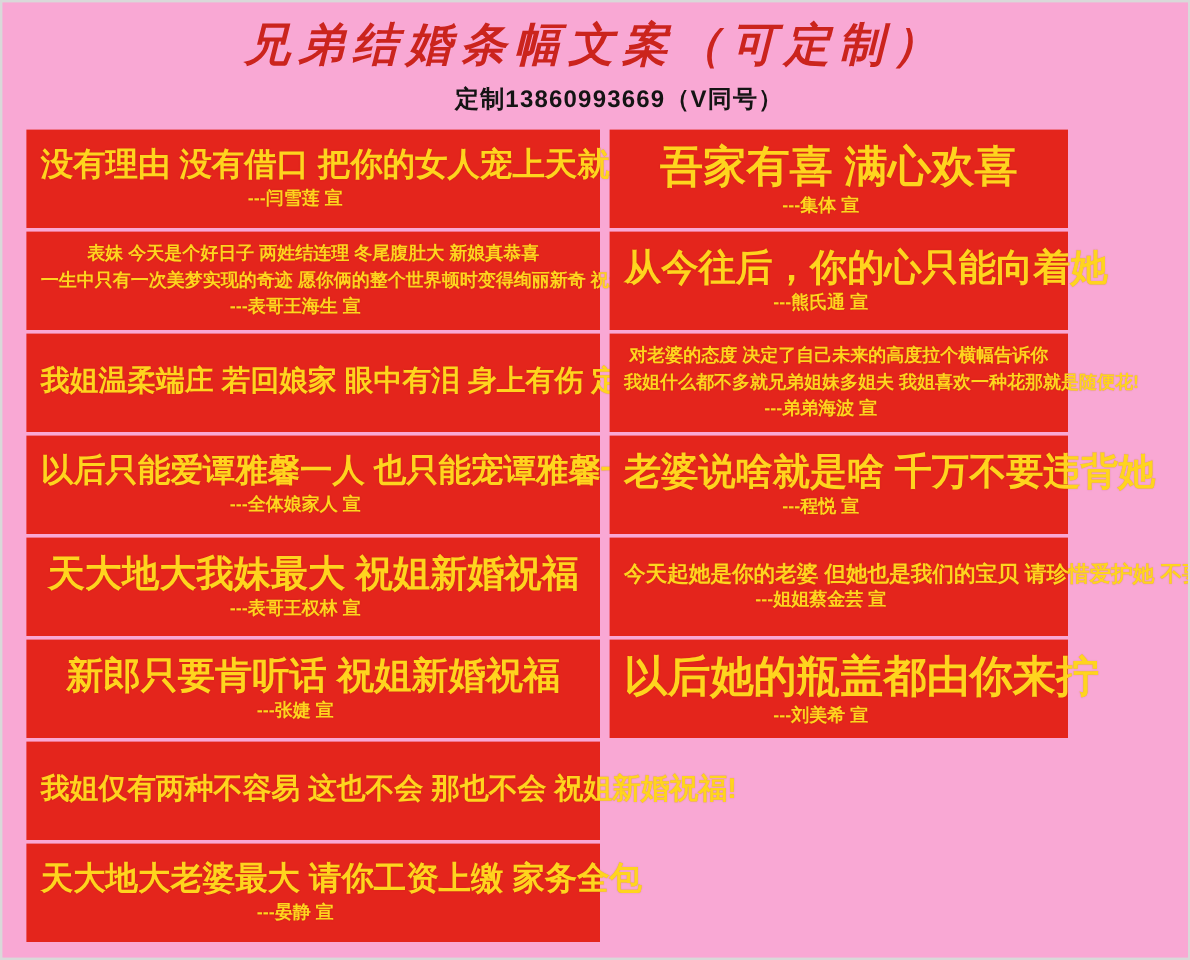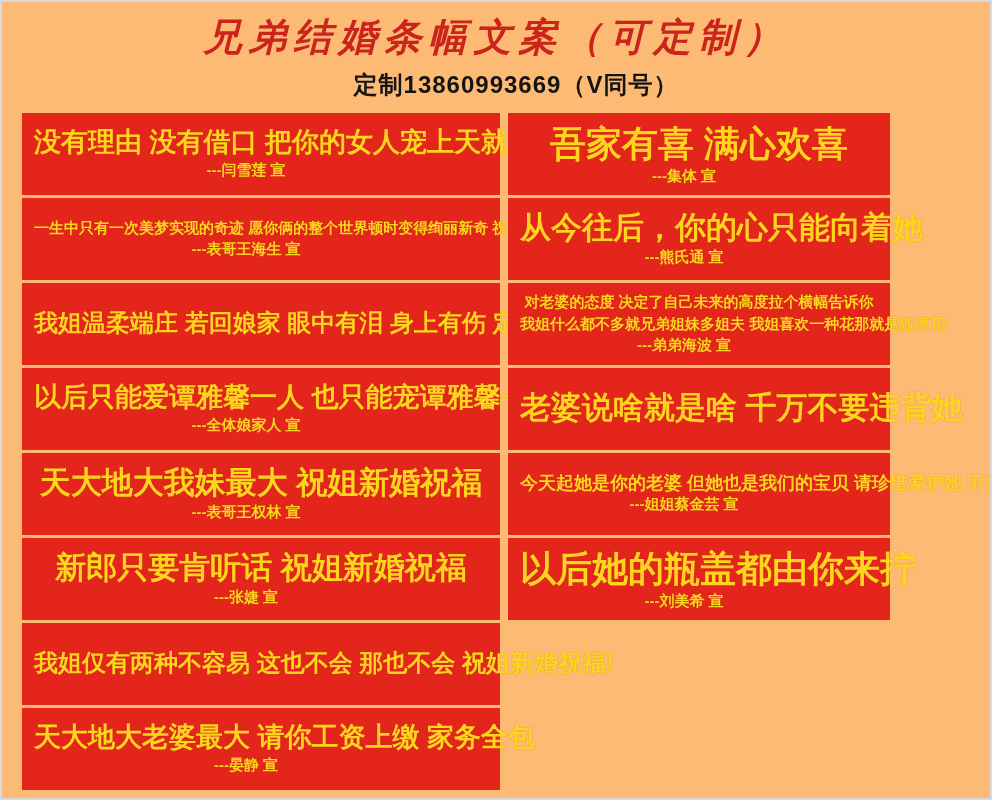--- a/index.html
+++ b/index.html
@@ -1,30 +1,30 @@
 <!DOCTYPE html>
 <html><head>
 <meta charset="utf-8">
 <style>
   html,body{margin:0;padding:0;background:#fff;}
   body{font-family:"Liberation Sans","DejaVu Sans",sans-serif;}
   .sheet{
     width:992px;height:800px;box-sizing:border-box;
-    border:2px solid #d9d9d9;background:#fdba74;
+    border:2px solid #d9d9d9;background:#f9a8d4;
     overflow:hidden;
   }
   .header{text-align:center;margin-top:10px;}
   .title{
     font-family:"DejaVu Serif","Liberation Serif",serif;
     font-weight:bold;font-style:italic;
     font-size:38px;letter-spacing:7px;
     color:#cb241d;
   }
   .subtitle{
-    font-size:24px;font-weight:bold;color:#141414;
+    font-size:20px;font-weight:bold;color:#141414;
     margin-top:6px;letter-spacing:1px;padding-left:40px;
   }
   .grid{
     display:flex;gap:8px;
     padding:12px 16px 0 20px;
   }
   .col{display:flex;flex-direction:column;gap:3px;}
   .col-left{width:478px;}
   .col-right{width:382px;}
   .banner{
@@ -62,20 +62,21 @@
   <div class="grid">
     <div class="col col-left">
         <div class="banner scale-l">
           <div class="banner-main">
             <div class="banner-line">没有理由 没有借口 把你的女人宠上天就对了</div>
           </div>
           <div class="banner-sig">---闫雪莲 宣</div>
         </div>
         <div class="banner scale-s">
           <div class="banner-main">
+            <div class="banner-line">表妹 今天是个好日子  两姓结连理 冬尾腹肚大 新娘真恭喜</div>
             <div class="banner-line">一生中只有一次美梦实现的奇迹 愿你俩的整个世界顿时变得绚丽新奇 祝永远幸福!</div>
           </div>
           <div class="banner-sig">---表哥王海生 宣</div>
         </div>
         <div class="banner scale-m">
           <div class="banner-main">
             <div class="banner-line">我姐温柔端庄 若回娘家 眼中有泪 身上有伤 定将你放置油锅 炸至两面金黄</div>
           </div>
         </div>
         <div class="banner scale-l">
@@ -125,20 +126,21 @@
           <div class="banner-main">
             <div class="banner-line">对老婆的态度 决定了自己未来的高度拉个横幅告诉你</div>
             <div class="banner-line">我姐什么都不多就兄弟姐妹多姐夫 我姐喜欢一种花那就是随便花!</div>
           </div>
           <div class="banner-sig">---弟弟海波 宣</div>
         </div>
         <div class="banner scale-xl">
           <div class="banner-main">
             <div class="banner-line">老婆说啥就是啥 千万不要违背她</div>
           </div>
+          <div class="banner-sig">---程悦 宣</div>
         </div>
         <div class="banner scale-sm">
           <div class="banner-main">
             <div class="banner-line">今天起她是你的老婆 但她也是我们的宝贝 请珍惜爱护她 不要吝啬你对她的爱</div>
           </div>
           <div class="banner-sig">---姐姐蔡金芸 宣</div>
         </div>
         <div class="banner scale-xxl">
           <div class="banner-main">
             <div class="banner-line">以后她的瓶盖都由你来拧</div>

